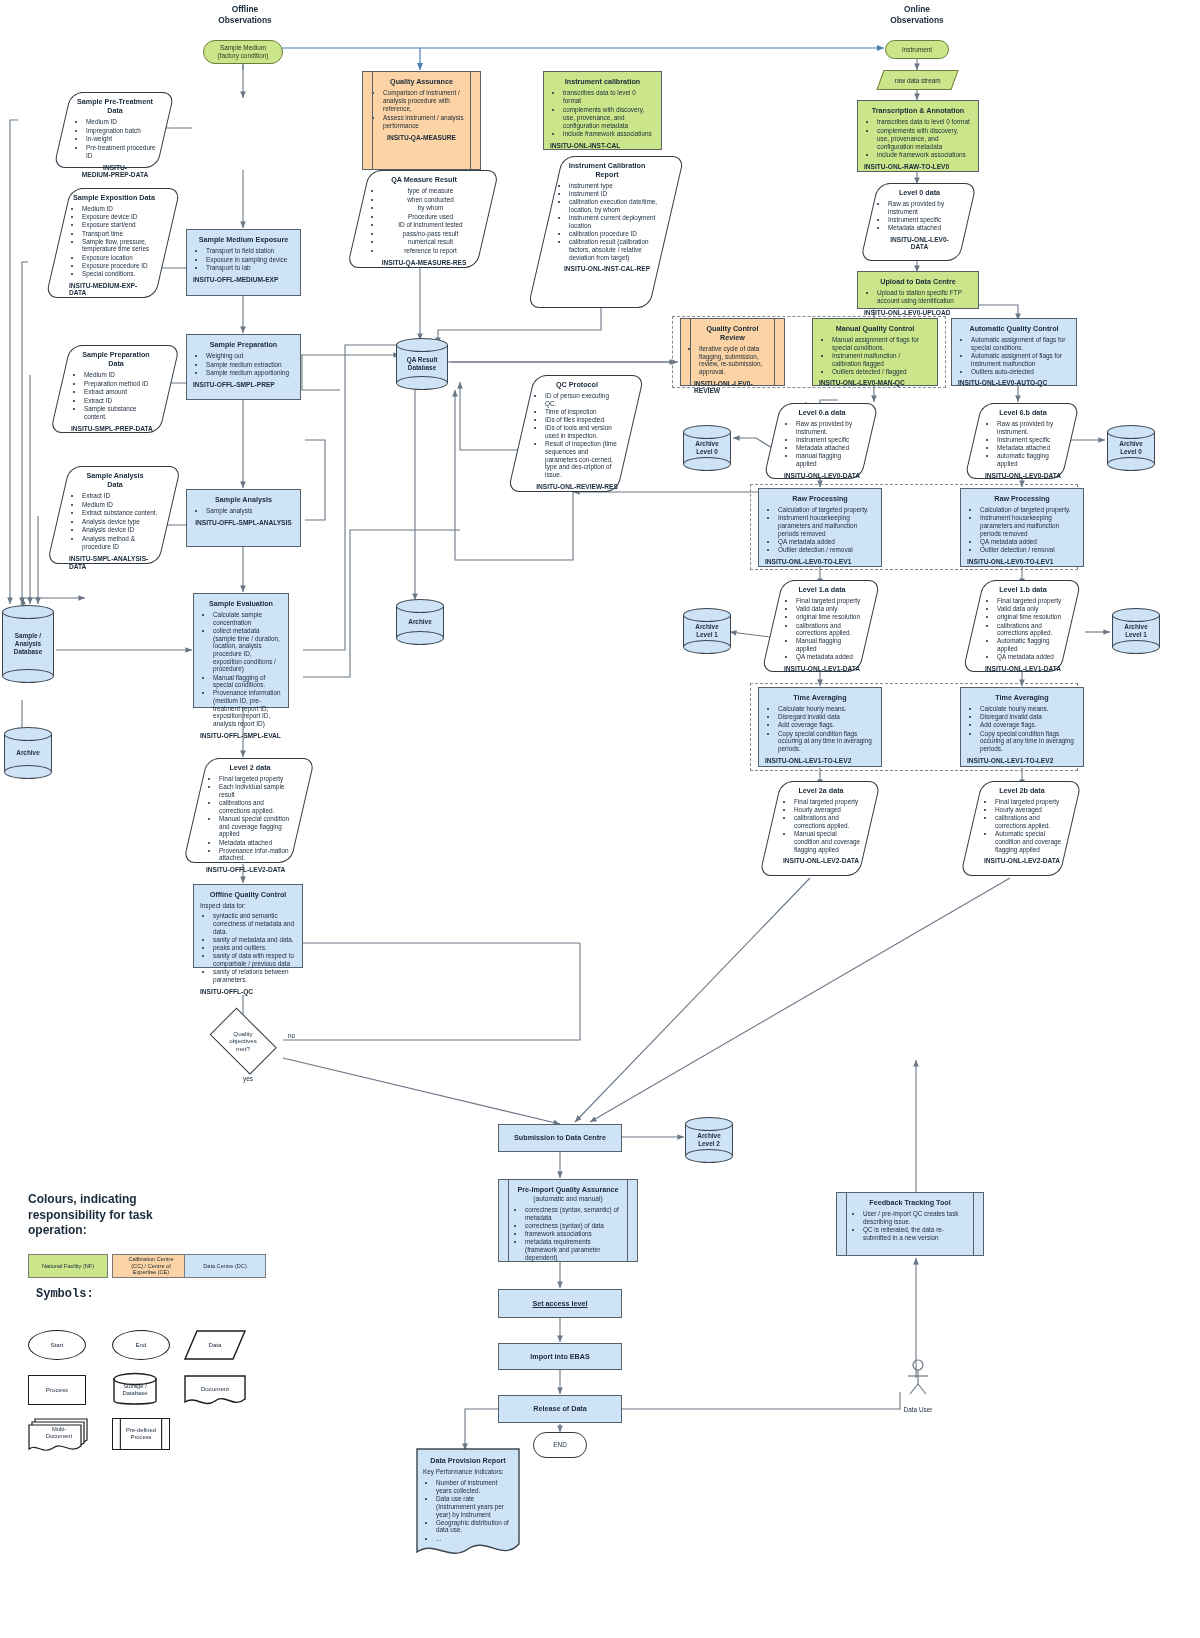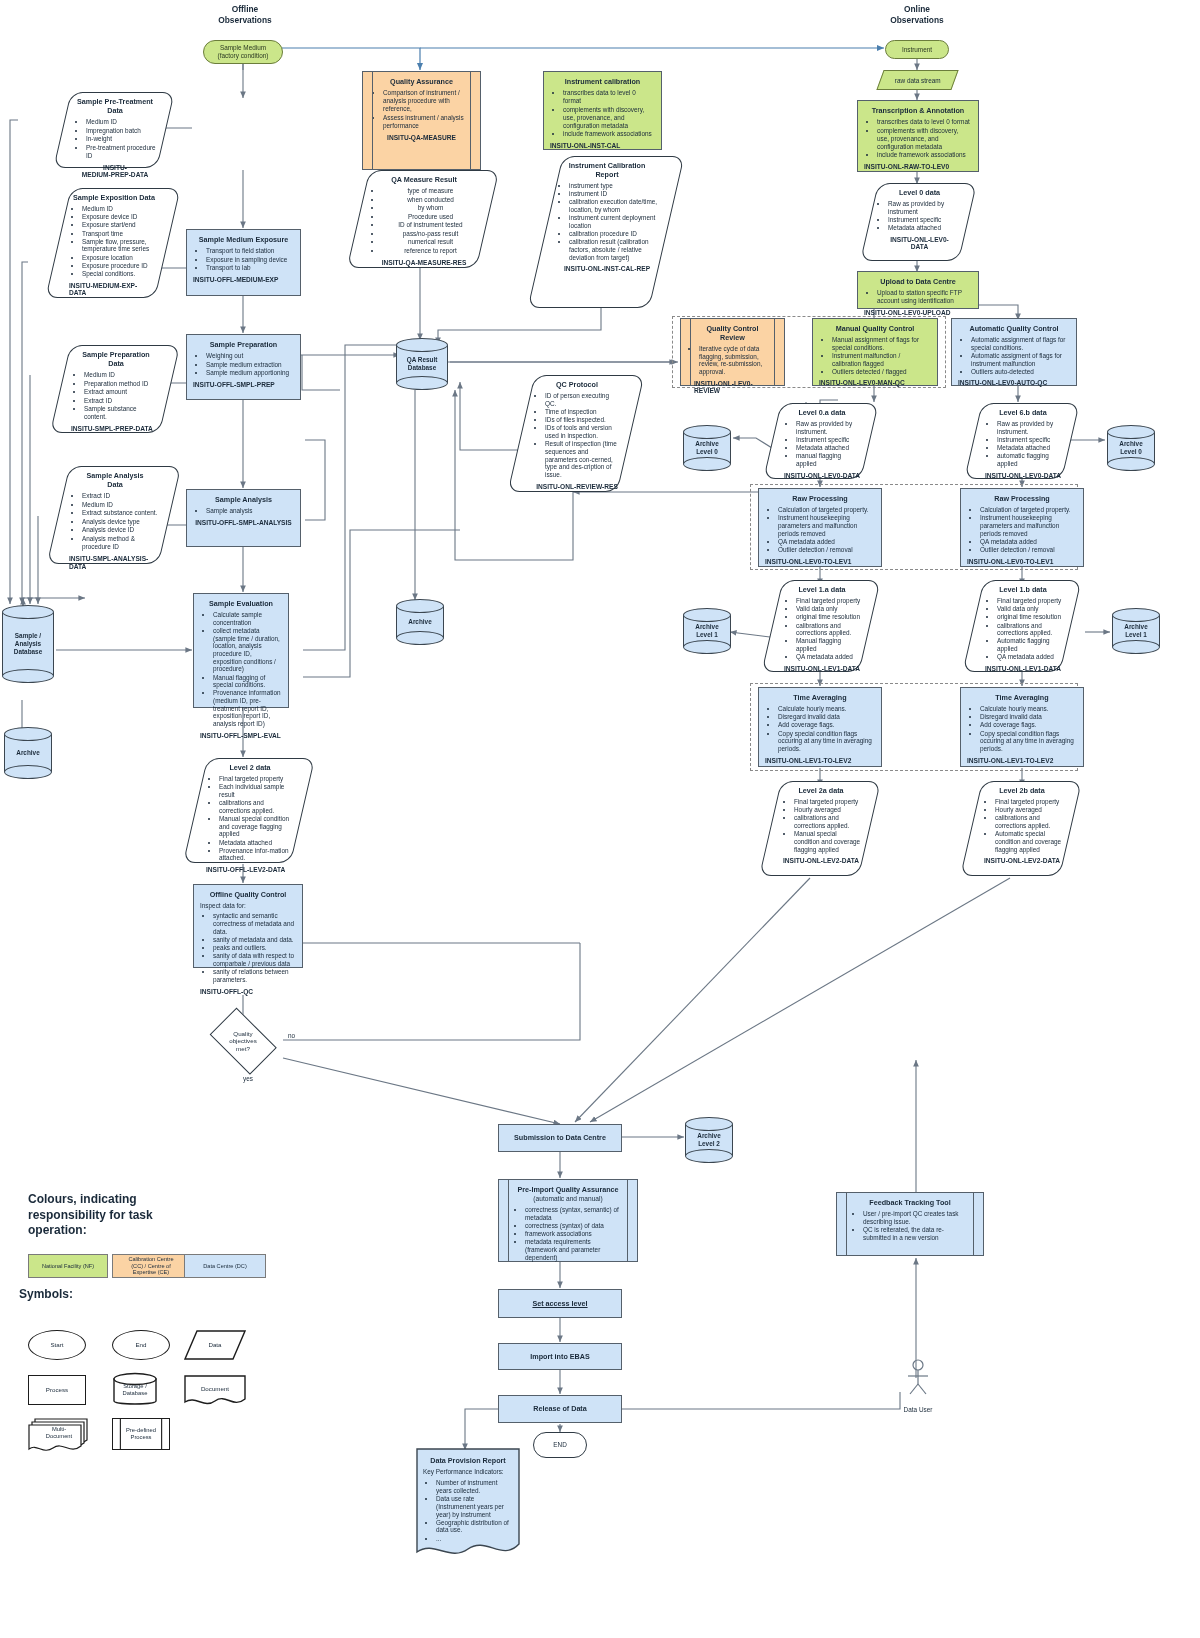--- a/index.html
+++ b/index.html
@@ -808,21 +808,21 @@
 operation:</span>
 </div>
 <div id="legend-swatches">
       <div class="legend-swatch" style="left: 28px; top: 1254px; width: 80px; height: 24px; background: rgb(203, 230, 138); white-space: pre-line;">National Facility (NF)</div>
       <div class="legend-swatch" style="left: 112px; top: 1254px; width: 78px; height: 24px; background: rgb(251, 211, 164); white-space: pre-line;">Calibration Centre
 (CC) / Centre of
 Expertise (CE)</div>
       <div class="legend-swatch" style="left: 184px; top: 1254px; width: 82px; height: 24px; background: rgb(207, 227, 247); white-space: pre-line;">Data Centre (DC)</div>
     </div>
 
-<div class="legend-title" style="left:19px; top:1287px;">Symbols:</div>
+<div class="legend-title" style="left:36px; top:1287px;font-family:Liberation Mono, monospace;">Symbols:</div>
 
 <div class="sym ellipse" style="left:28px; top:1330px; width:58px; height:30px;">
   <span class="t">Start</span>
 </div>
 <div class="sym ellipse" style="left:112px; top:1330px; width:58px; height:30px;">
   <span class="t">End</span>
 </div>
 <div class="sym" style="left:184px; top:1330px; width:62px; height:30px;">
   <svg viewBox="0 0 62 30" style="position:absolute;inset:0;width:100%;height:100%;">
     <path d="M13,1 H61 L49,29 H1 Z" fill="#fff" stroke="#1d1d1d" stroke-width="1.4"></path>

